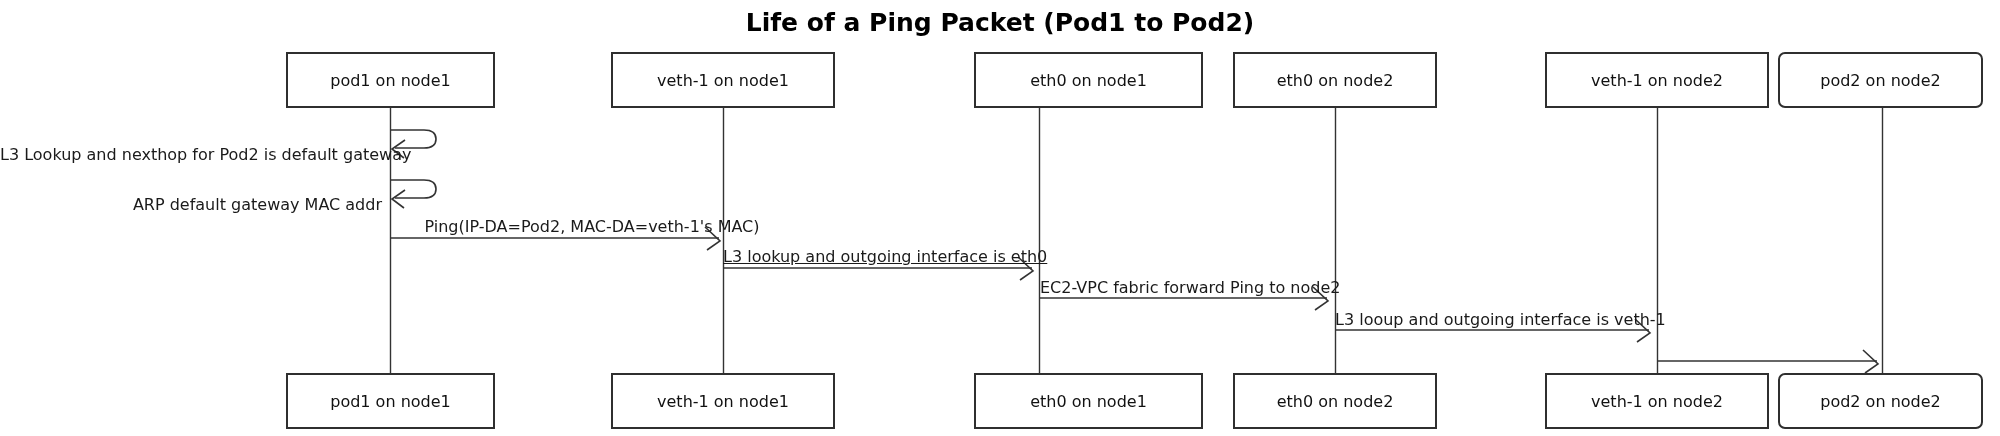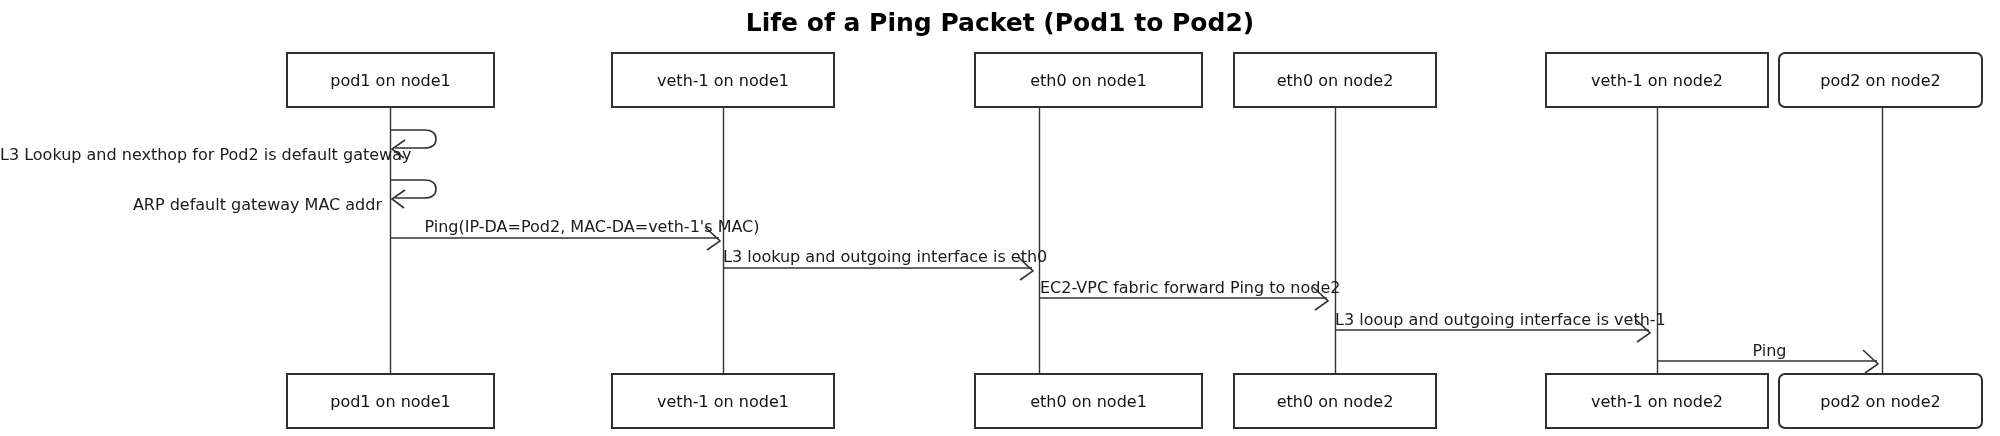--- a/index.html
+++ b/index.html
@@ -135,18 +135,17 @@
   <div class="pbox bottom p5">
       <span>veth-1 on node2</span>
     </div>
   <div class="pbox bottom p6">
       <span>pod2 on node2</span>
     </div>
 
   <div class="msglabel leftnote" style="left:0; width:382px; top:117px;">L3 Lookup and nexthop for Pod2 is default gateway</div>
   <div class="msglabel leftnote" style="left:0; width:382px; top:167px;">ARP default gateway MAC addr</div>
   <div class="msglabel centered" style="left:390px; width:366px; top:217px;padding-left:19px;">Ping(IP-DA=Pod2, MAC-DA=veth-1's MAC)</div>
-  <div class="msglabel centered" style="left:723px; width:317px; top:247px;">L3 lookup and outgoing interface is eth0</div>
+  <div class="msglabel centered" style="left:723px; width:317px; top:247px;text-decoration:underline;">L3 lookup and outgoing interface is eth0</div>
   <div class="msglabel centered" style="left:1040px; width:295px; top:278px;">EC2-VPC fabric forward Ping to node2</div>
   <div class="msglabel centered" style="left:1335px; width:322px; top:310px;">L3 looup and outgoing interface is veth-1</div>
-  <div class="msglabel centered" style="left:1657px; width:225px; top:341px;">Ping</div>
 
 </div>
 
 </body></html>

